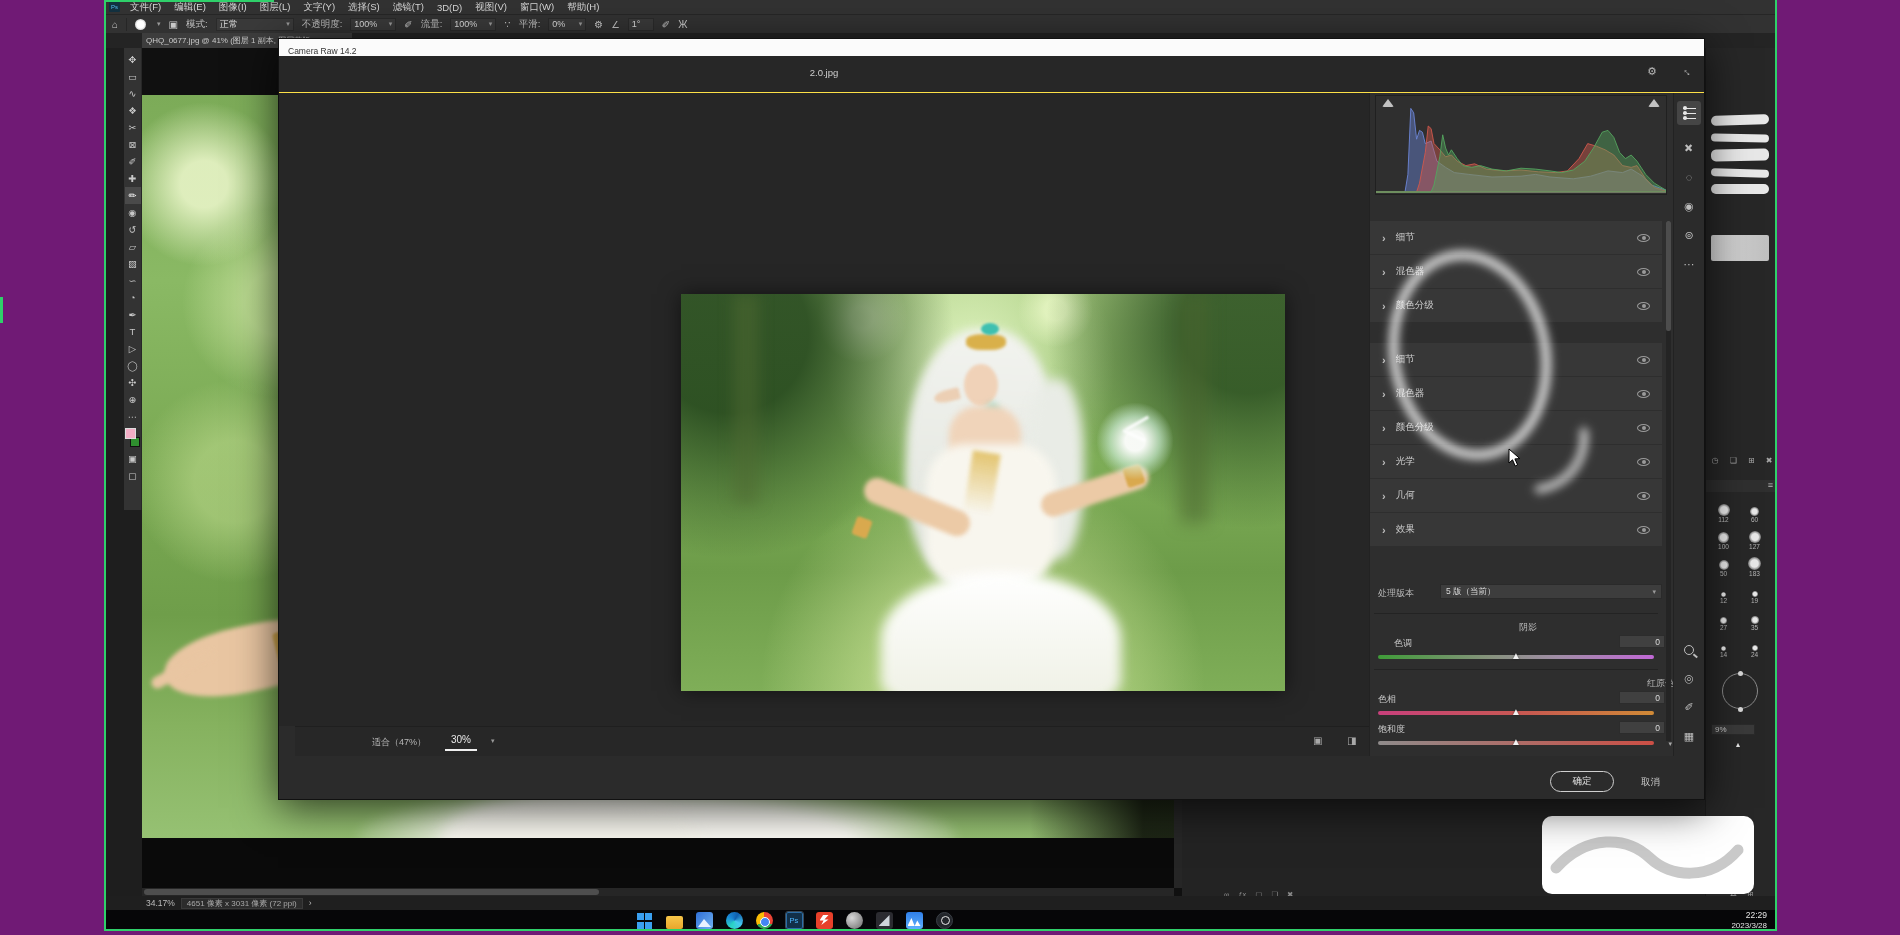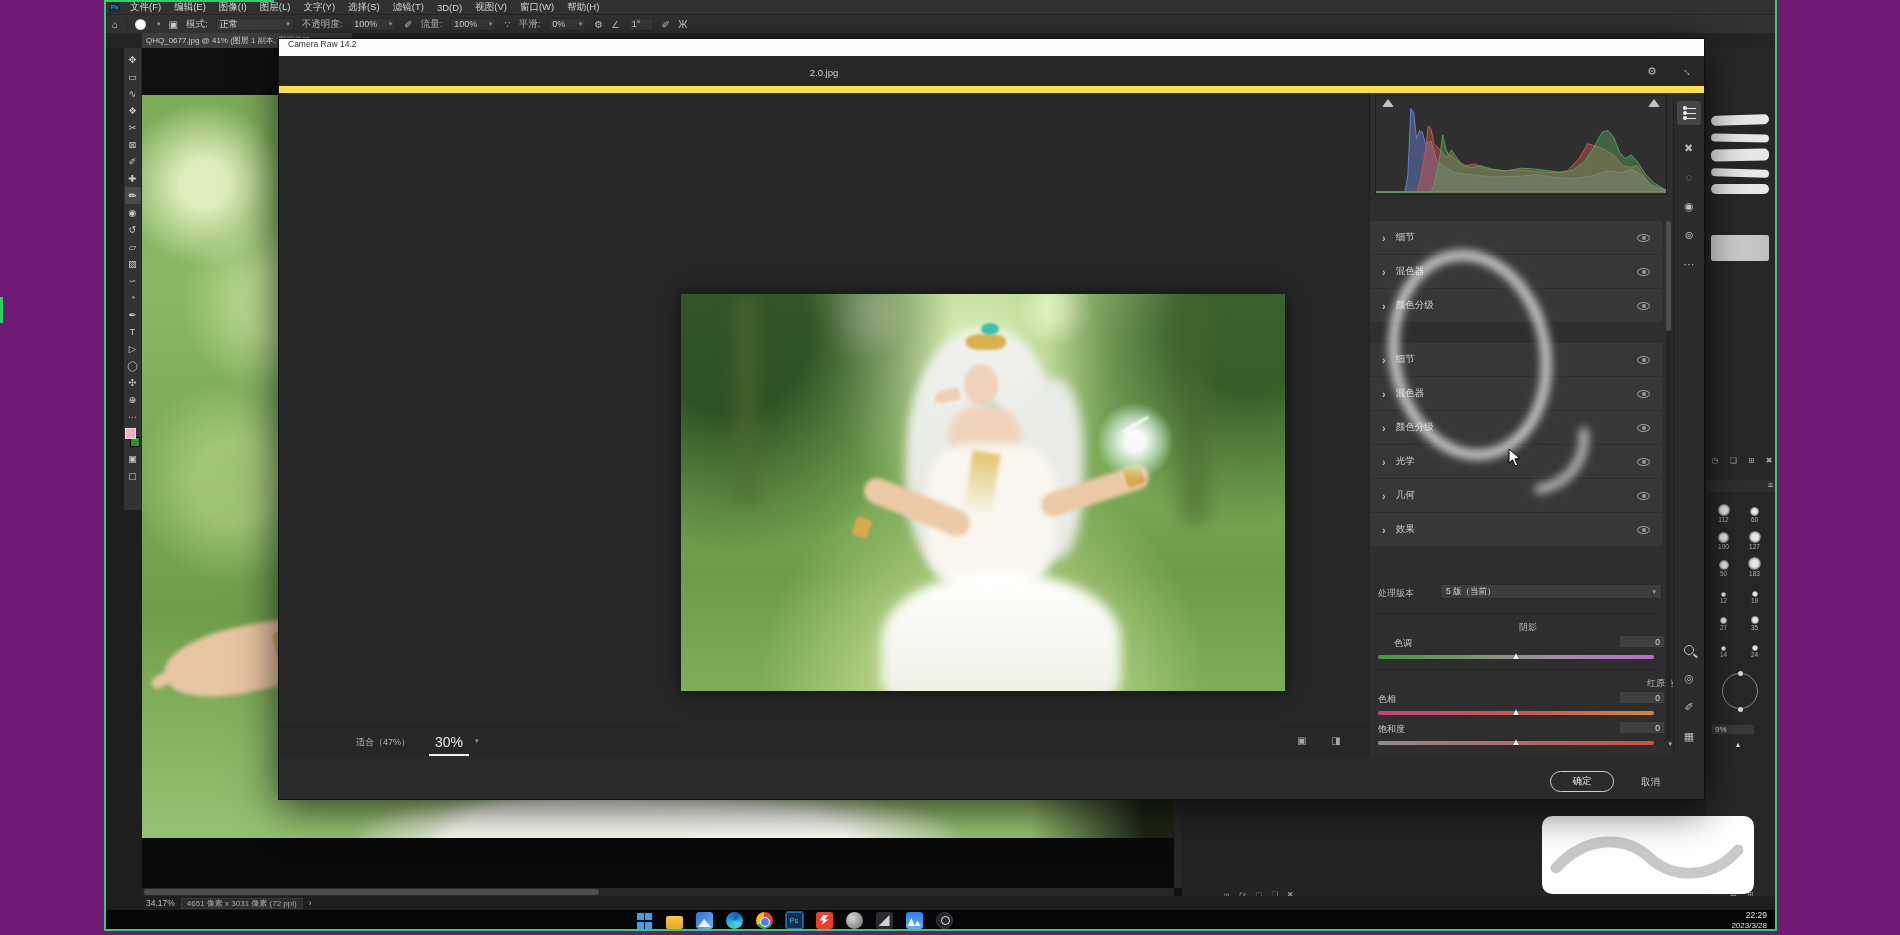--- a/index.html
+++ b/index.html
@@ -82,42 +82,42 @@
     color:#ccc;font-size:8px;display:flex;align-items:center;padding-left:3px;}
   .tri-thumb{color:#e8e8e8;font-size:8px;line-height:8px;}
   #rc-bottom-icons{position:absolute;left:0;top:842px;width:72px;display:flex;justify-content:center;gap:10px;color:#999;font-size:8px;}
   
   #brpanels{left:1078px;top:800px;width:523px;height:110px;background:#232323;z-index:1;}
   #stroke-preview{position:absolute;left:360px;top:16px;width:212px;height:78px;background:#fff;border-radius:10px;}
   #brp-icons{position:absolute;left:42px;top:90px;display:flex;gap:9px;color:#8a8a8a;font-size:7.5px;}
   
   #crdialog{left:174px;top:38px;width:1427px;height:762px;background:#2b2b2b;z-index:5;
     box-shadow:0 8px 40px rgba(0,0,0,.7);border:1px solid #111;}
-  #cr-titlebar{position:absolute;left:0;top:0;width:1425px;height:17px;background:#fbfbfb;display:flex;align-items:flex-start;
+  #cr-titlebar{position:absolute;left:0;top:0;width:1425px;height:17px;background:#fbfbfb;display:flex;align-items:flex-end;
     padding-left:9px;font-size:8.5px;color:#333;}
-  #cr-header{position:absolute;left:0;top:17px;width:1425px;height:37px;background:#272727;border-bottom:7px solid #fde047;}
+  #cr-header{position:absolute;left:0;top:17px;width:1425px;height:37px;background:#272727;border-bottom:1px solid #fde047;}
   #cr-filename{position:absolute;left:0;top:11px;width:1090px;text-align:center;font-size:9.5px;color:#cfcfcf;}
   #cr-gear{position:absolute;left:1368px;top:9px;font-size:11px;color:#b9b9b9;}
   #cr-expand{position:absolute;left:1404px;top:9px;font-size:11px;color:#b9b9b9;display:inline-block;transform:rotate(45deg);}
   #cr-preview{position:absolute;left:0;top:54px;width:1090px;height:633px;background:#262626;}
   
   #cr-photo{position:absolute;left:402px;top:201px;width:604px;height:397px;overflow:hidden;box-shadow:0 0 20px rgba(0,0,0,.55);
     background:
       radial-gradient(circle at 8% 10%, rgba(30,64,24,.85) 0 12%, transparent 34%),
       radial-gradient(circle at 94% 8%, rgba(34,70,26,.8) 0 10%, transparent 30%),
       radial-gradient(circle at 30% 6%, rgba(244,255,215,.8) 0 2%, transparent 8%),
       radial-gradient(circle at 62% 4%, rgba(240,252,205,.7) 0 2%, transparent 7%),
       radial-gradient(circle at 48% 18%, rgba(240,255,210,.65) 0 8%, transparent 32%),
       radial-gradient(circle at 50% 98%, rgba(216,236,160,.6) 0 20%, transparent 45%),
       linear-gradient(180deg,#a8cc7f 0%,#7fae58 40%,#6d9c49 70%,#7fae58 100%);}
   .ph{position:absolute;}
   
-  #cr-bottombar{position:absolute;left:0;top:687px;width:1090px;height:30px;background:#272727;border-top:1px solid #1f1f1f;}
+  #cr-bottombar{position:absolute;left:16px;top:687px;width:1090px;height:30px;background:#272727;border-top:1px solid #1f1f1f;}
   #cr-fit{position:absolute;left:77px;top:9px;font-size:9px;color:#b8b8b8;}
-  #cr-zoom{position:absolute;left:150px;top:7px;font-size:14px;color:#e8e8e8;border-bottom:2px solid #f0f0f0;padding:0 6px 4px 6px;}
+  #cr-zoom{position:absolute;left:150px;top:7px;font-size:10px;color:#e8e8e8;border-bottom:2px solid #f0f0f0;padding:0 6px 4px 6px;}
   #cr-zoom-dd{position:absolute;left:196px;top:10px;font-size:7px;color:#9a9a9a;}
   .cr-viewico{position:absolute;top:8px;font-size:10px;color:#a8a8a8;}
   #cr-ok{position:absolute;left:1271px;top:732px;width:64px;height:21px;border:1px solid #cfcfcf;border-radius:11px;
     display:flex;align-items:center;justify-content:center;font-size:9.5px;color:#e0e0e0;}
   #cr-cancel{position:absolute;left:1362px;top:737px;font-size:9.5px;color:#c8c8c8;}
   
   #cr-panel{position:absolute;left:1090px;top:54px;width:304px;height:663px;background:#2e2e2e;border-left:1px solid #222;}
   #cr-hist{position:absolute;left:5px;top:2px;width:292px;height:100px;background:#2f2f2f;border:1px solid #202020;}
   .clip-tri{position:absolute;top:3px;width:0;height:0;border-left:6px solid transparent;border-right:6px solid transparent;
     border-bottom:8px solid #c2c2c2;border-radius:2px;}

